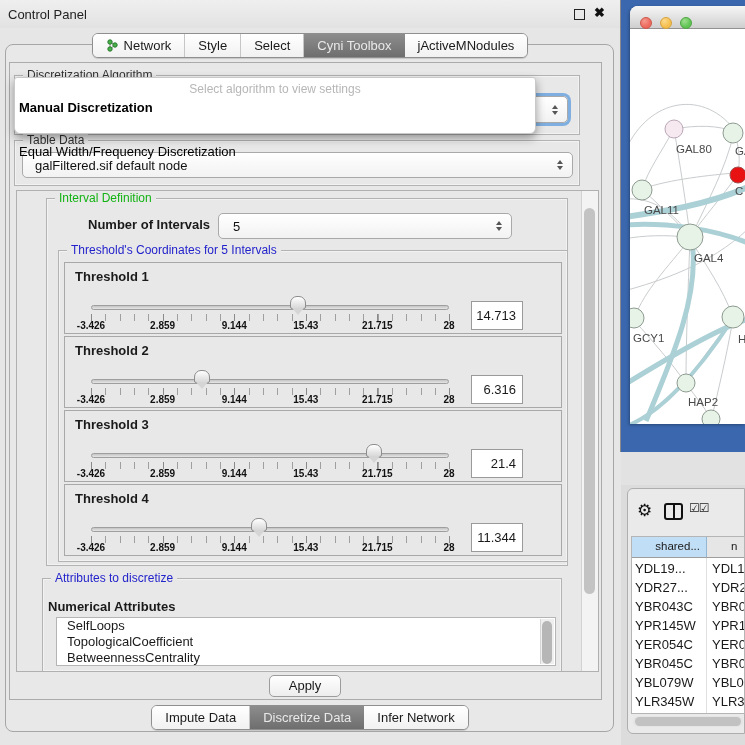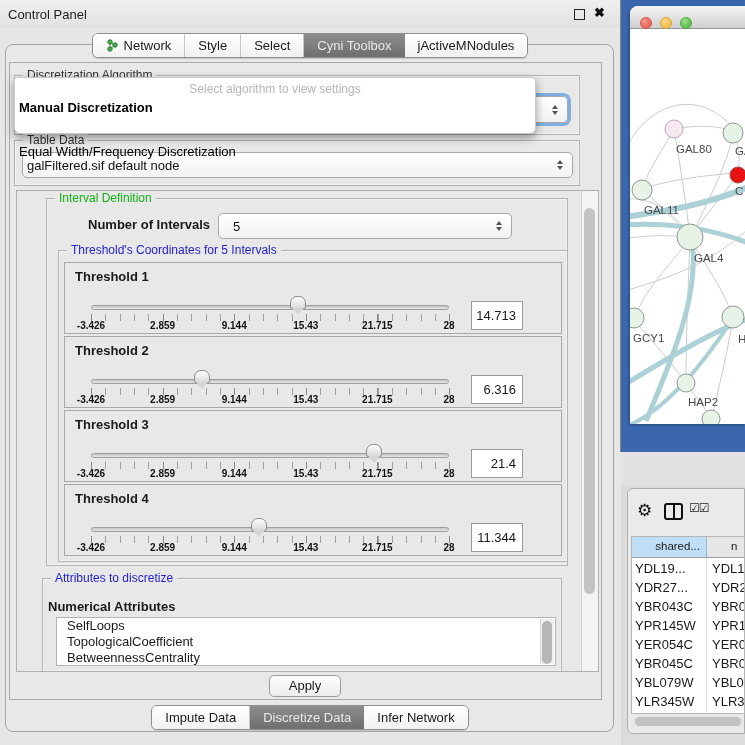--- a/index.html
+++ b/index.html
@@ -23,21 +23,21 @@
   #bottom-tabs { left:0; top:705px; width:620px; display:flex; justify-content:center; }
 
   #main-panel { left:9px; top:62px; width:593px; height:638px; border:1px solid #ababab; background:#e8e8e8; }
 
   .group { position:absolute; border:1px solid #b3b3b3; box-shadow:inset 0 0 0 1px #f2f2f2; }
   .group-label { position:absolute; top:-8px; left:8px; background:#e8e8e8; padding:0 4px; font-size:12px; color:#333; white-space:nowrap; }
   .glabel-green { color:#14b314; }
   .glabel-blue { color:#2323cc; }
 
   .combo { position:absolute; background:linear-gradient(#ffffff,#f2f2f2); border:1px solid #a9a9a9; border-radius:5px; display:flex; align-items:center; }
-  .combo-text { padding-left:4px; font-size:13px; color:#111; flex:1; }
+  .combo-text { padding-left:12px; font-size:13px; color:#111; flex:1; }
   .spin { display:flex; flex-direction:column; align-items:center; gap:2px; margin-right:9px; }
   .spin i { display:block; width:0; height:0; border-left:3.5px solid transparent; border-right:3.5px solid transparent; }
   .spin .up { border-bottom:4px solid #555; }
   .spin .dn { border-top:4px solid #555; }
   #algo-combo { left:22px; top:96px; width:546px; height:27px; box-shadow:0 0 0 3px rgba(92,156,221,.75); }
 
   #algo-popup { left:14px; top:77px; width:522px; height:57px; background:#fff; border:1px solid #c9c9c9; border-radius:3px 3px 6px 6px; box-shadow:0 4px 10px rgba(0,0,0,.38); z-index:10; }
   .popup-hint { position:absolute; top:4px; left:0; width:100%; text-align:center; font-size:12px; color:#b6b6b6; }
   .popup-opt { position:absolute; left:4px; right:4px; height:16px; font-size:13px; padding-left:0; color:#000; white-space:nowrap; }
   .popup-opt.bold { font-weight:bold; }

